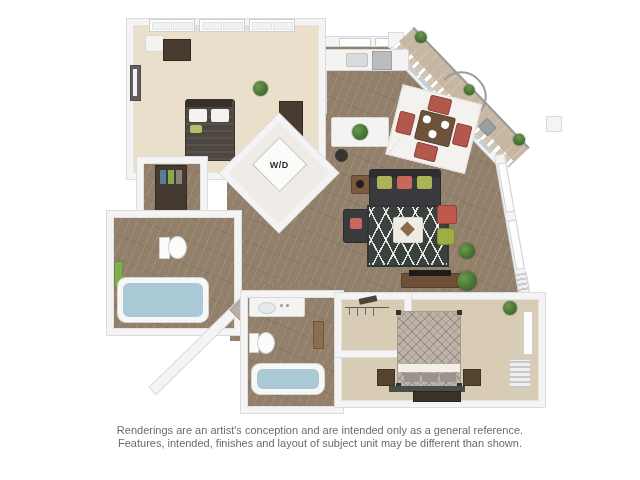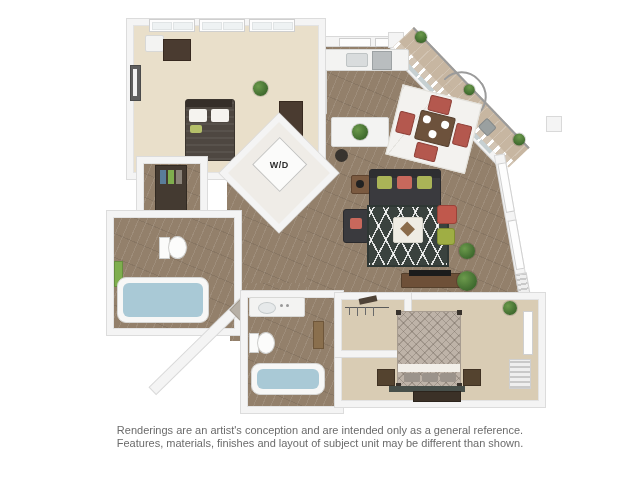--- a/index.html
+++ b/index.html
@@ -233,15 +233,15 @@
     </div>
     <div class="abs" style="left:292px;top:364px;width:16px;height:15px;background:#54432f;border:1px solid #403223;"></div>
     <div class="abs" style="left:378px;top:364px;width:16px;height:15px;background:#54432f;border:1px solid #403223;"></div>
     <div class="abs" style="left:304px;top:381px;width:76px;height:6px;background:#474f4a;"></div>
     <div class="abs" style="left:328px;top:386px;width:46px;height:9px;background:#3b3127;border:1px solid #2c241c;"></div>
 
   </div>
 
   <div class="disclaimer">
     <div>Renderings are an artist's conception and are intended only as a general reference.</div>
-    <div>Features, materials, finishes and layout of subject unit may be different than shown.</div>
+    <div>Features, intended, finishes and layout of subject unit may be different than shown.</div>
   </div>
 </div>
 
 </body></html>

